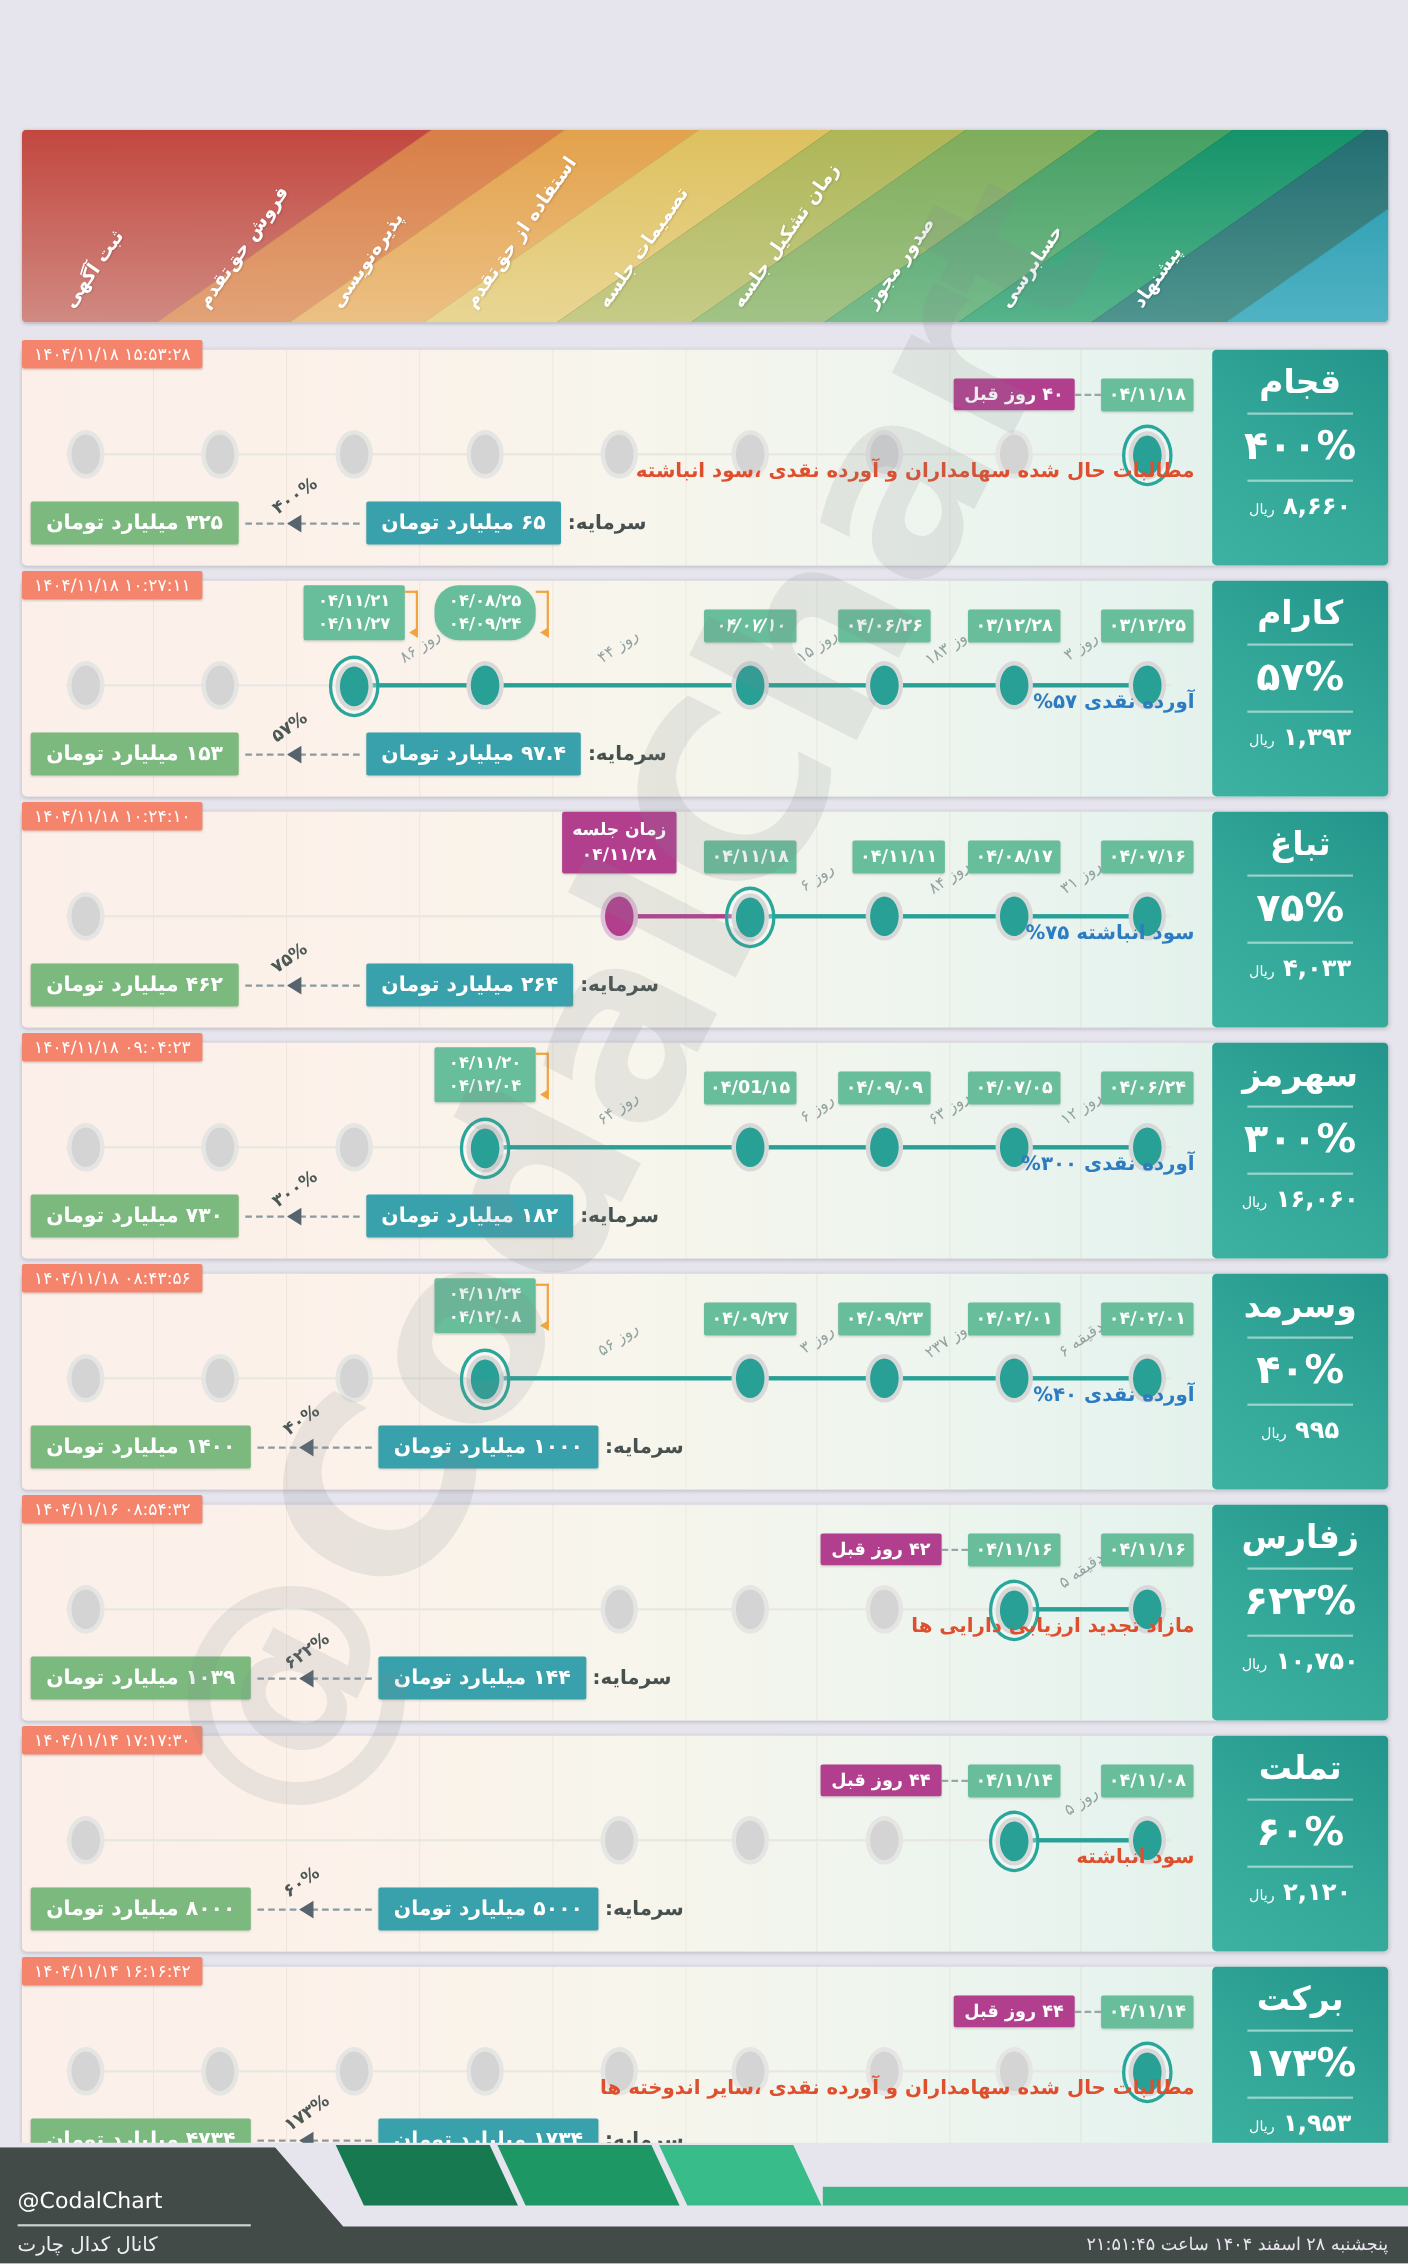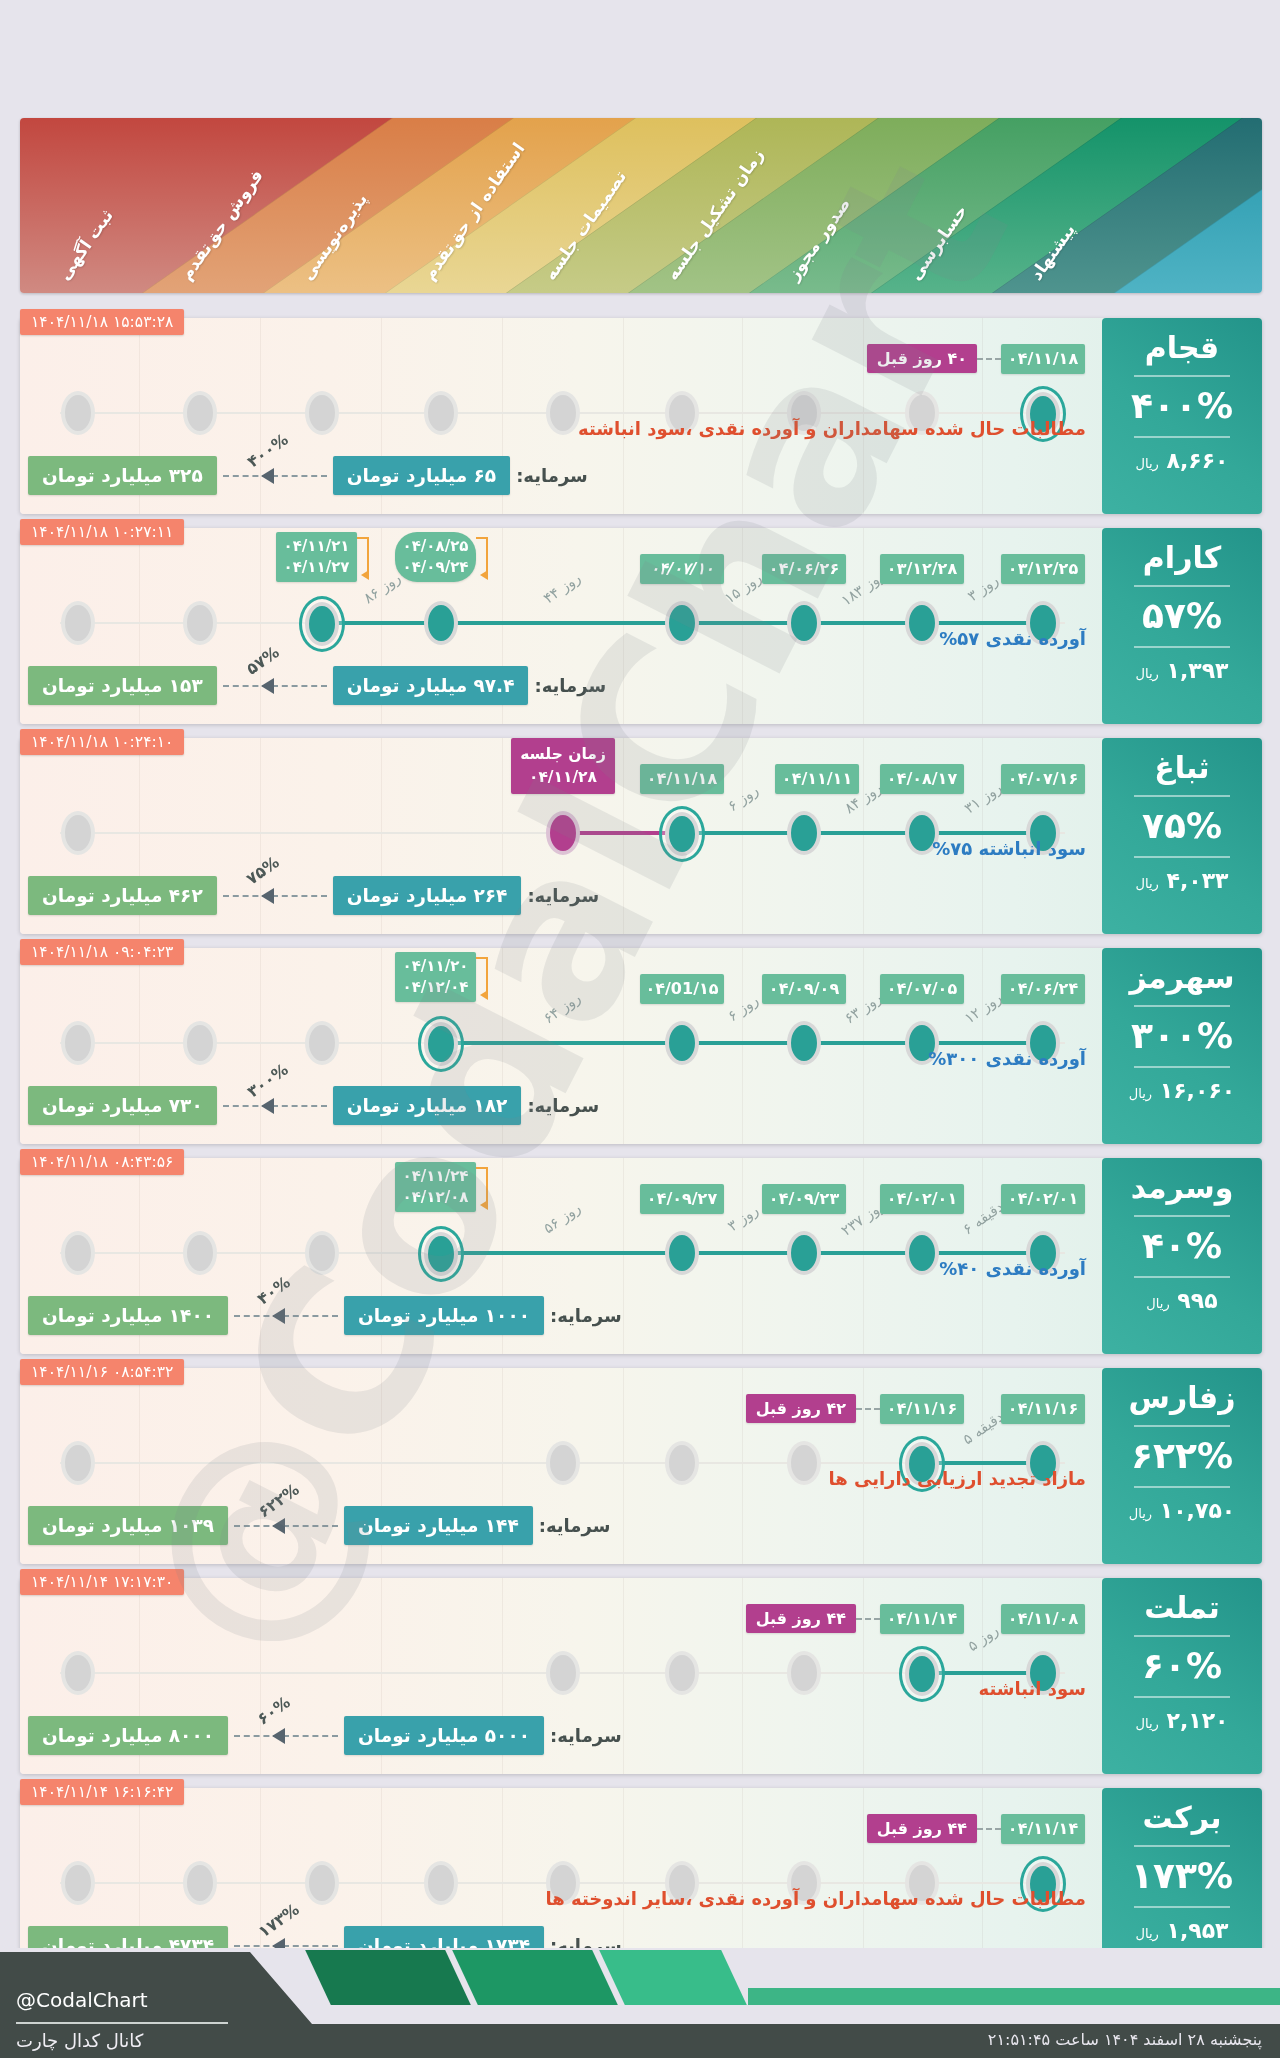--- a/index.html
+++ b/index.html
@@ -29,21 +29,21 @@
   .tline{position:absolute;top:93px;height:3.5px;}
   .tline.teal{background:#29a096;}
   .tline.magenta{background:#b23f8e;}
   .dot{position:absolute;width:26px;height:36px;border-radius:50%;border:4px solid #d8d8d8;background:#29a096;top:73px;}
   .dot.gray{background:#d4d4d4;border-color:#e5e5e3;}
   .dot.magenta{background:#b23f8e;border-color:#ddc3d5;}
   .ringwrap{position:absolute;width:40px;height:50px;top:68px;border:3px solid #2aa79b;border-radius:50%;display:flex;align-items:center;justify-content:center;background:rgba(255,255,255,.25);}
   .ringwrap .dot{position:static;top:auto;}
   .date-badge{position:absolute;background:#68bd9b;color:#fff;font-size:16px;font-weight:bold;text-align:center;border-radius:2px;direction:ltr;box-shadow:0 1px 2px rgba(0,0,0,.12);}
   .date-badge.single{width:84px;top:26px;height:30px;line-height:30px;}
-  .date-badge.dual{width:81px;top:4px;padding:4px 0;line-height:21px;font-size:15px;}
+  .date-badge.dual{width:92px;top:4px;padding:4px 0;line-height:21px;font-size:15px;}
   .date-badge.title-badge{background:#b23f8e;width:104px;top:0;padding:5px 0;line-height:23px;font-size:15.5px;}
   .title-line{direction:rtl;}
   .bracket{position:absolute;right:-12px;top:5px;width:10px;height:38px;border-top:2.5px solid #f2a43c;border-right:2.5px solid #f2a43c;}
   .bracket:after{content:"";position:absolute;right:-2px;bottom:-3px;border-top:5px solid transparent;border-bottom:5px solid transparent;border-right:8px solid #f2a43c;}
   .ago-badge{position:absolute;top:26px;background:#b23f8e;color:#fff;font-size:16px;font-weight:bold;padding:5px 10px;border-radius:2px;white-space:nowrap;direction:rtl;box-shadow:0 1px 2px rgba(0,0,0,.12);}
   .ago-dash{position:absolute;top:40px;width:24px;border-top:2px dashed #98a5a5;}
   .gap-label{position:absolute;width:90px;top:52px;text-align:center;color:#93a3a1;font-size:14.5px;direction:ltr;transform:rotate(-35deg);}
   .note{position:absolute;right:16px;top:100px;font-size:18px;font-weight:bold;white-space:nowrap;}
   .note.rtl{direction:rtl;} .note.ltr{direction:ltr;}
   .bottomgroup{position:absolute;left:8px;top:138px;display:flex;direction:rtl;align-items:center;}

